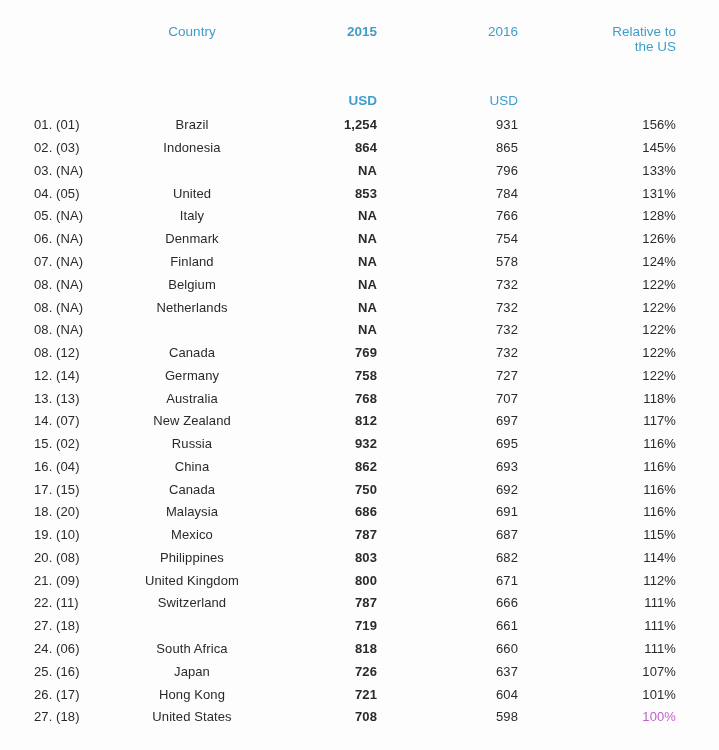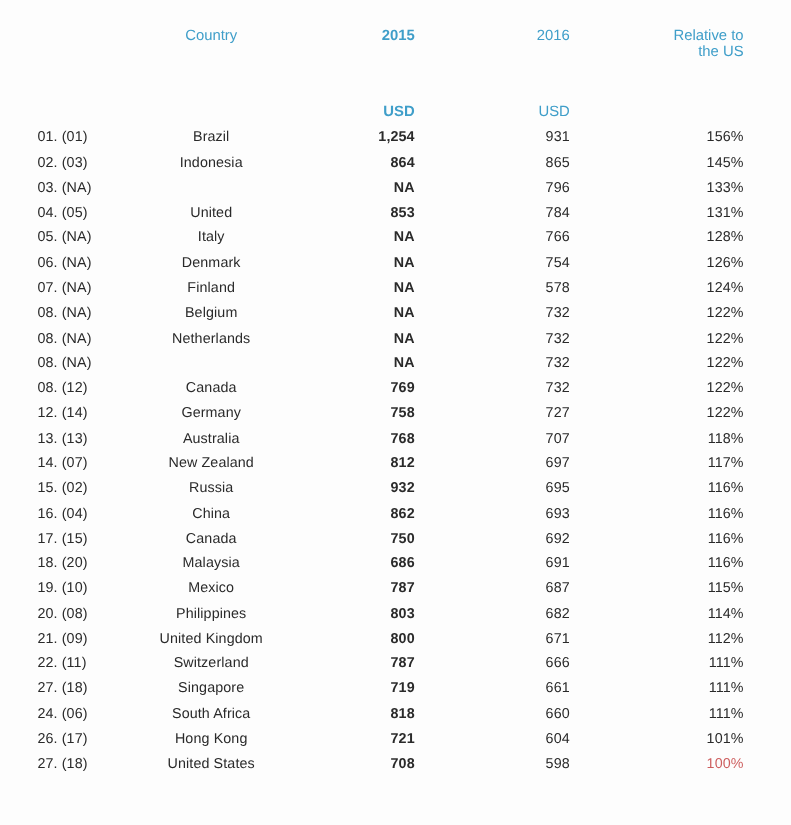--- a/index.html
+++ b/index.html
@@ -25,21 +25,21 @@
   }
   .header-band{position:absolute;top:24px;left:0;width:719px;height:46px;}
   .usd-band{position:absolute;top:93px;left:0;width:705px;height:16px;}
 
   .rows{position:absolute;top:113px;left:0;width:719px;}
   .row{position:relative;height:22.77px;}
   .cell{
     position:absolute;top:50%;transform:translateY(-50%);
     font-size:13px;letter-spacing:0.1px;white-space:nowrap;
   }
-  .faded{color:#b91c1c;opacity:.7;filter:blur(.3px);}
+  .faded{color:#a21caf;opacity:.7;filter:blur(.3px);}
 </style>
 </head>
 <body style="--header-blue: #3f9ec9; --body-text: #2a2a2a;">
 
 <div class="page">
 
   <div class="header-band">
     <span class="hdr col-country">Country</span>
     <span class="hdr col-2015">2015</span>
     <span class="hdr col-2016">2016</span>
@@ -202,33 +202,39 @@
       </div>
       <div class="row">
         <span class="cell col-rank">22. (11)</span>
         <span class="cell col-country">Switzerland</span>
         <span class="cell col-2015">787</span>
         <span class="cell col-2016">666</span>
         <span class="cell col-rel">111%</span>
       </div>
       <div class="row">
         <span class="cell col-rank">27. (18)</span>
-        <span class="cell col-country">Singapore</span>
         <span class="cell col-2015">719</span>
         <span class="cell col-2016">661</span>
         <span class="cell col-rel">111%</span>
       </div>
       <div class="row">
         <span class="cell col-rank">24. (06)</span>
         <span class="cell col-country">South Africa</span>
         <span class="cell col-2015">818</span>
         <span class="cell col-2016">660</span>
         <span class="cell col-rel">111%</span>
       </div>
       <div class="row">
+        <span class="cell col-rank">25. (16)</span>
+        <span class="cell col-country">Japan</span>
+        <span class="cell col-2015">726</span>
+        <span class="cell col-2016">637</span>
+        <span class="cell col-rel">107%</span>
+      </div>
+      <div class="row">
         <span class="cell col-rank">26. (17)</span>
         <span class="cell col-country">Hong Kong</span>
         <span class="cell col-2015">721</span>
         <span class="cell col-2016">604</span>
         <span class="cell col-rel">101%</span>
       </div>
       <div class="row">
         <span class="cell col-rank">27. (18)</span>
         <span class="cell col-country">United States</span>
         <span class="cell col-2015">708</span>

